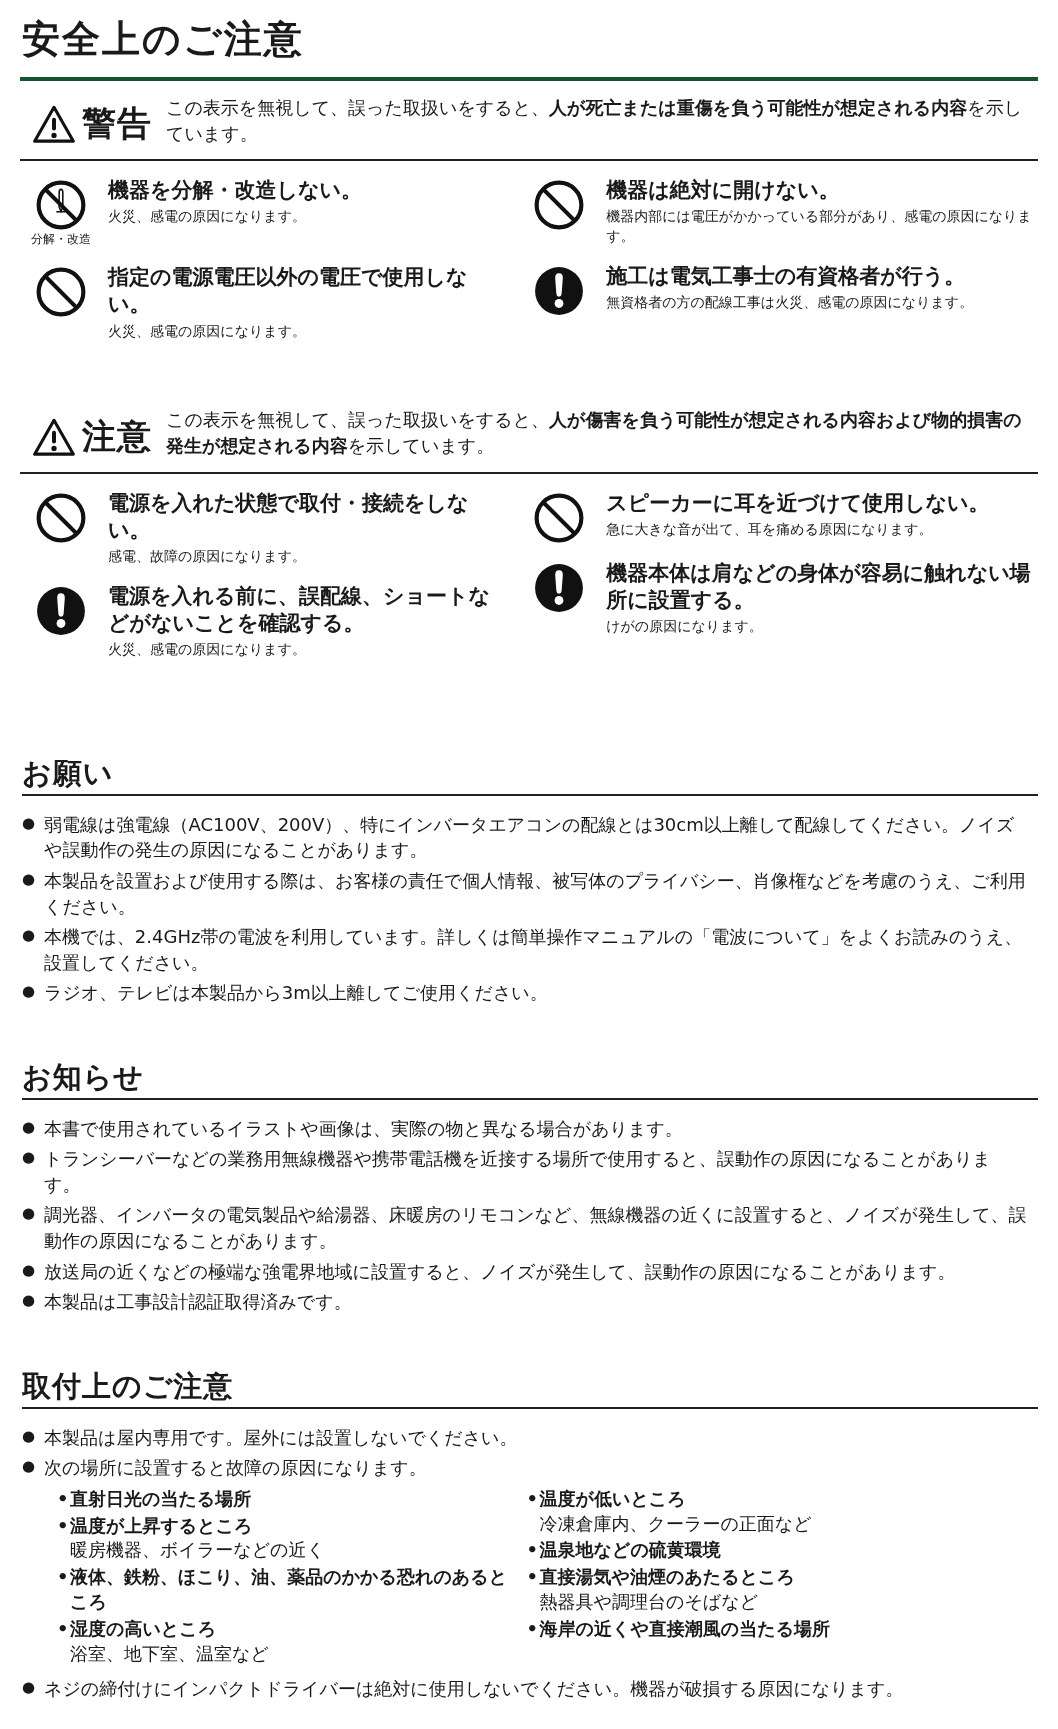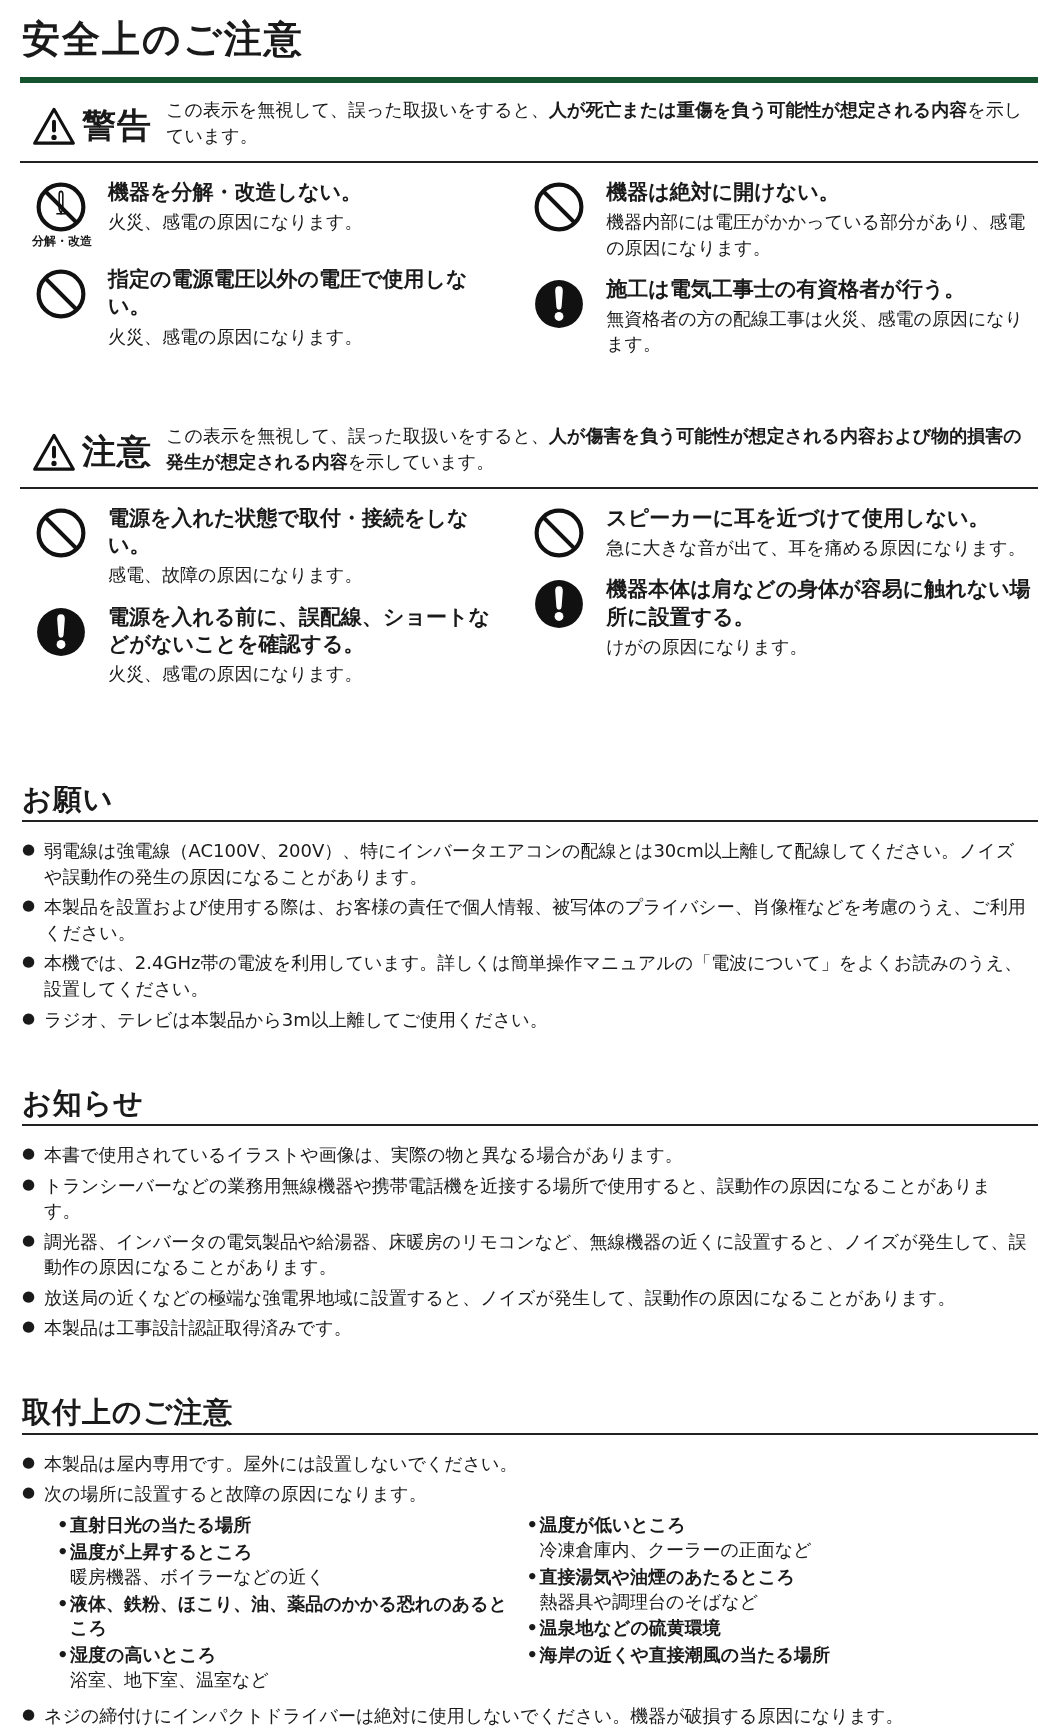--- a/index.html
+++ b/index.html
@@ -4,44 +4,44 @@
 <style>
   html,body{margin:0;padding:0;background:#fff;color:#1a1a1a;}
   body{
     width:1058px;height:1729px;box-sizing:border-box;
     padding:12px 20px 10px 20px;overflow:hidden;
     font-family:"DejaVu Sans","Liberation Sans",sans-serif;
   }
   .page-title{
     font-size:38px;font-weight:bold;letter-spacing:2px;
     margin:2px 0 0 0;padding:0 0 12px 2px;
-    border-bottom:6px solid #14532d;
+    border-bottom:4px solid #14532d;
   }
   
   .hazard-header{
     display:flex;align-items:flex-end;gap:14px;
     padding:14px 4px 12px 12px;border-bottom:2px solid #222;
   }
   .hazard-badge{display:flex;align-items:center;gap:6px;flex:0 0 auto;}
   .hazard-badge svg{width:44px;height:40px;display:block;}
   .hazard-label{font-size:34px;font-weight:bold;letter-spacing:1px;}
   .hazard-desc{font-size:18px;line-height:1.45;flex:1 1 auto;}
   .hazard-desc b{font-weight:bold;}
   
   .hazard-grid{
     display:grid;grid-template-columns:1fr 1.08fr;column-gap:28px;
     padding:16px 2px 26px 10px;
   }
   .hazard-item{display:flex;gap:16px;margin-bottom:16px;}
-  .hazard-icon{flex:0 0 62px;text-align:right;font-weight:bold;}
+  .hazard-icon{flex:0 0 62px;text-align:center;}
   .hazard-icon svg{width:52px;height:52px;display:block;margin:2px auto 0;}
   .icon-caption{font-size:12px;margin-top:0;white-space:nowrap;}
   .hazard-text{flex:1 1 auto;}
   .hazard-title{font-size:21px;font-weight:bold;line-height:1.3;}
-  .hazard-body{font-size:18px;line-height:1.4;margin-top:3px;}
+  .hazard-body{font-size:14px;line-height:1.4;margin-top:3px;}
   
   .section-heading{
     font-size:29px;font-weight:bold;letter-spacing:1px;
     margin:52px 0 0 2px;border-bottom:2px solid #222;
   }
   ul.bullets{list-style:none;margin:16px 11px 0 0;padding:0 0 0 2px;}
   ul.bullets>li{
     position:relative;padding-left:22px;font-size:18px;line-height:1.42;
     margin-bottom:5px;
   }
@@ -274,27 +274,27 @@
         <div class="loc-title">湿度の高いところ</div>
         <div class="loc-example">浴室、地下室、温室など</div>
       </div>
     </div>
     <div>
       <div class="loc-item">
         <div class="loc-title">温度が低いところ</div>
         <div class="loc-example">冷凍倉庫内、クーラーの正面など</div>
       </div>
       <div class="loc-item">
+        <div class="loc-title">温泉地などの硫黄環境</div>
+      </div>
+      <div class="loc-item">
         <div class="loc-title">直接湯気や油煙のあたるところ</div>
         <div class="loc-example">熱器具や調理台のそばなど</div>
       </div>
       <div class="loc-item">
-        <div class="loc-title">温泉地などの硫黄環境</div>
-      </div>
-      <div class="loc-item">
         <div class="loc-title">海岸の近くや直接潮風の当たる場所</div>
       </div>
     </div>
   </div>
 
   <ul class="bullets" style="margin-top:8px;">
     <li>ネジの締付けにインパクトドライバーは絶対に使用しないでください。機器が破損する原因になります。</li>
 
   </ul>
 </div>

